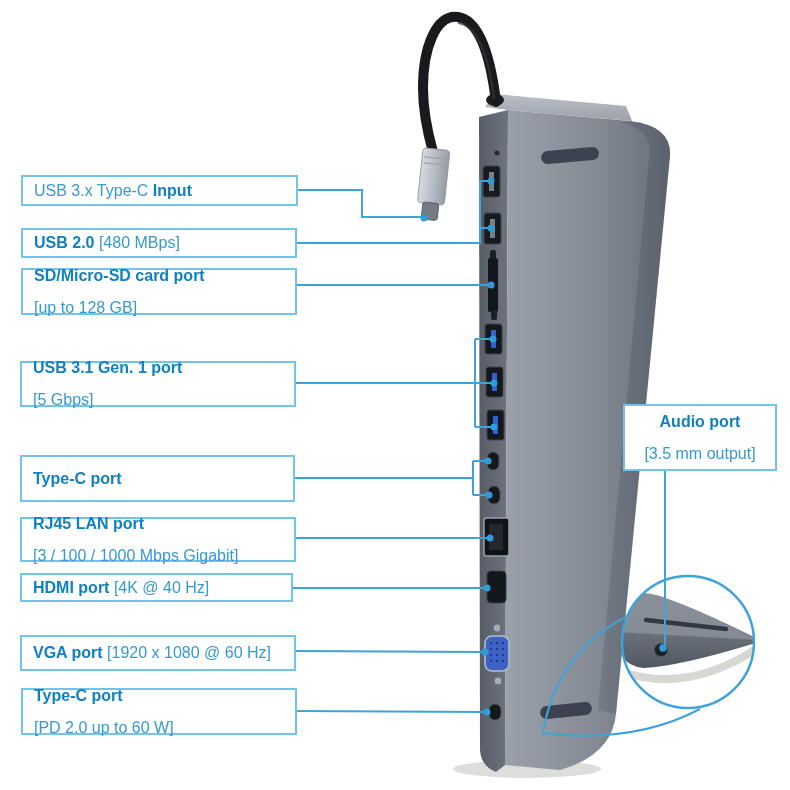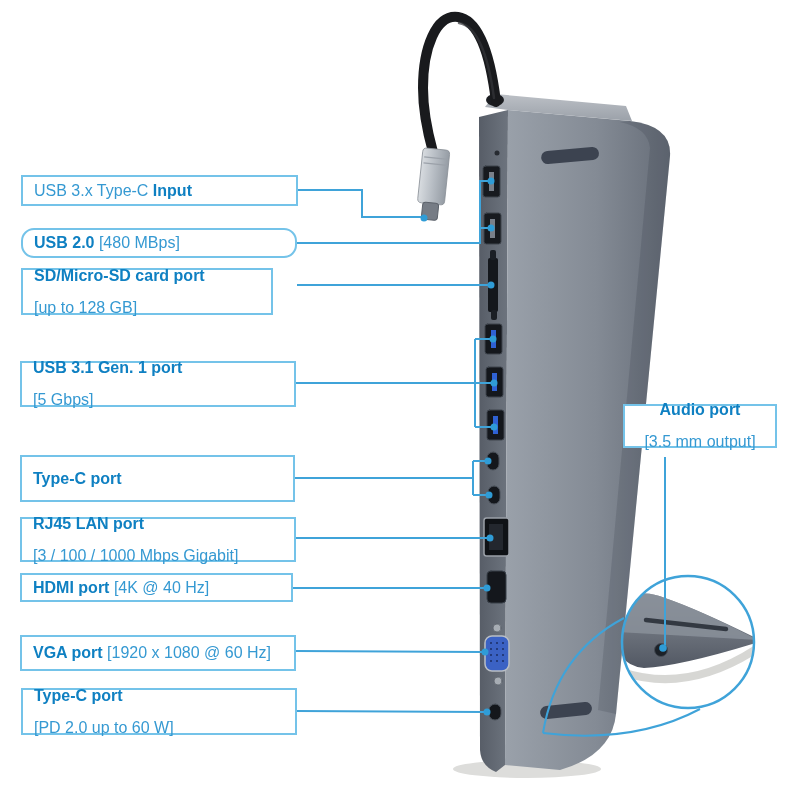--- a/index.html
+++ b/index.html
@@ -6,29 +6,29 @@
   #stage{position:relative;width:790px;height:790px;background:#ffffff;overflow:hidden;
          font-family:"Liberation Sans", sans-serif;}
   #artwork{position:absolute;left:0;top:0;}
   .callout{position:absolute;box-sizing:border-box;border:2px solid #74c3e9;background:#ffffff;
            display:flex;flex-direction:column;justify-content:center;padding-left:11px;padding-right:6px;
            font-size:16px;line-height:20px;color:#3599d2;}
   .callout .bold{font-weight:700;color:#0f80c2;}
   .callout .reg{font-weight:400;color:#3599d2;margin-top:12px;}
   .callout .l2:empty{display:none;}
   .b1{left:21px;top:175px;width:277px;height:31px;}
-  .b2{left:21px;top:228px;width:276px;height:30px;border-radius:13px;}
-  .b3{left:21px;top:268px;width:252px;height:47px;}
+  .b2{left:21px;top:228px;width:276px;height:30px;}
+  .b3{left:21px;top:268px;width:276px;height:47px;}
   .b4{left:20px;top:361px;width:276px;height:46px;}
   .b5{left:20px;top:455px;width:275px;height:47px;}
   .b6{left:20px;top:517px;width:276px;height:45px;}
   .b7{left:20px;top:573px;width:273px;height:29px;}
   .b8{left:20px;top:635px;width:276px;height:36px;}
   .b9{left:21px;top:688px;width:276px;height:47px;}
-  .baudio{left:623px;top:404px;width:154px;height:44px;padding-left:4px;padding-right:4px;
+  .baudio{left:623px;top:404px;width:154px;height:67px;padding-left:4px;padding-right:4px;
           text-align:center;align-items:center;}
 </style>
 </head>
 <body>
 
 <div id="stage">
 
   <svg id="artwork" width="790" height="790" viewBox="0 0 790 790">
     <defs>
       <linearGradient id="gBody" x1="0" y1="0" x2="1" y2="0">

